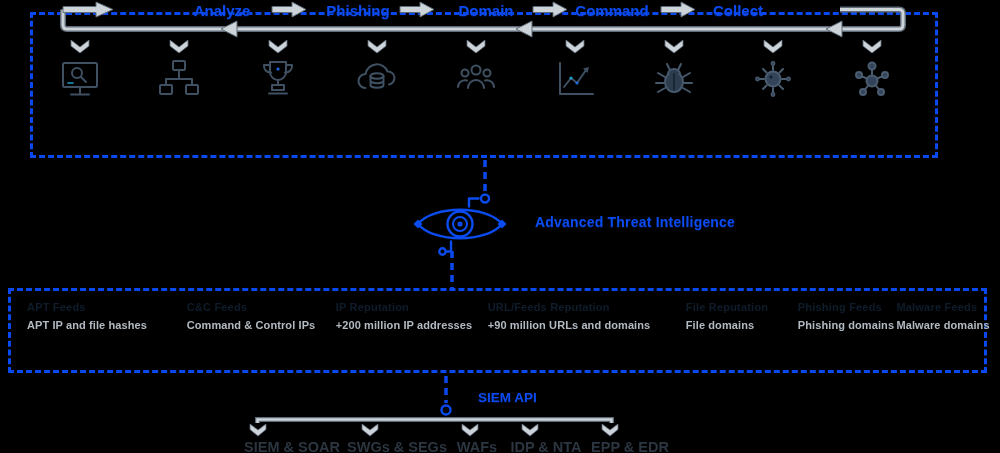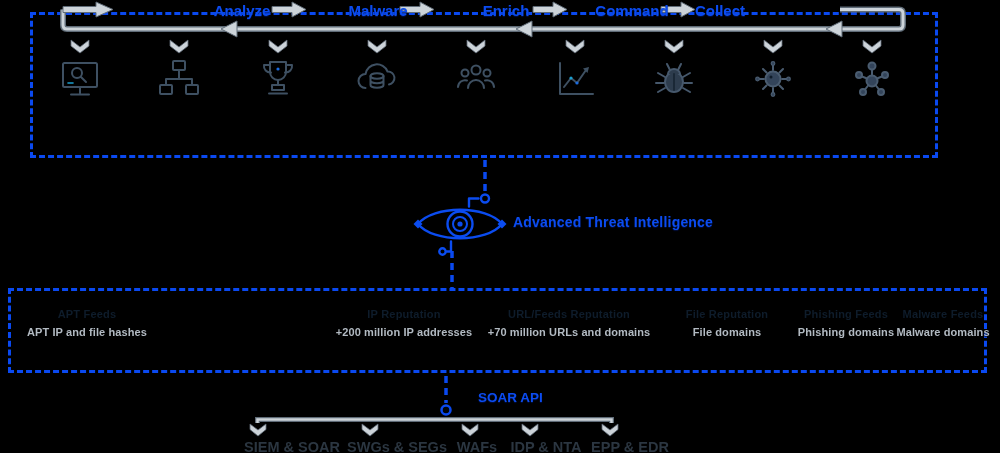--- a/index.html
+++ b/index.html
@@ -4,24 +4,24 @@
 <style>
   html,body{margin:0;padding:0;background:#000;}
   .stage{position:relative;width:1000px;height:453px;background:#000;overflow:hidden;
          font-family:"Liberation Sans","DejaVu Sans",sans-serif;}
   .abs{position:absolute;}
   .dashed-box{position:absolute;border:3px dashed #0a49f0;box-sizing:border-box;}
   .box1{left:30px;top:12px;width:908px;height:146px;}
   .box2{left:8px;top:288px;width:979px;height:85px;}
   .step-label{position:absolute;top:2px;transform:translateX(-50%);
       font-size:15px;font-weight:700;color:#0b4cf0;white-space:nowrap;
-      text-shadow:0 1px 1px rgba(3,20,90,.75);margin-left:20px;}
-  .ati-label{position:absolute;left:497px;top:214px;font-size:14px;font-weight:800;
+      text-shadow:0 1px 1px rgba(3,20,90,.75);}
+  .ati-label{position:absolute;left:519px;top:214px;font-size:14px;font-weight:800;
       color:#0b4cf0;letter-spacing:.2px;white-space:nowrap;text-shadow:0 1px 1px rgba(3,20,90,.7);padding-left:16px;}
-  .feed-col{position:absolute;top:308px;transform:translateX(-50%);text-align:center;white-space:nowrap;}
+  .feed-col{position:absolute;top:301px;transform:translateX(-50%);text-align:left;white-space:nowrap;}
   .feed-header{font-size:11px;font-weight:700;color:#0e1c2b;letter-spacing:.2px;}
   .feed-label{margin-top:6px;font-size:11px;font-weight:700;color:#b2bac2;letter-spacing:.1px;
       text-shadow:0 1px 1px rgba(0,0,0,.8);}
   .api-label{position:absolute;left:478px;top:390px;font-size:13.5px;font-weight:800;
       color:#0b4cf0;white-space:nowrap;text-shadow:0 1px 1px rgba(3,20,90,.7);}
   .integration{position:absolute;top:439px;transform:translateX(-50%);
       font-size:14.5px;font-weight:700;color:#2b3641;white-space:nowrap;}
   svg{position:absolute;display:block;}
   .icon{stroke:#3e5062;stroke-width:2;fill:none;stroke-linecap:round;stroke-linejoin:round;}
 </style>
@@ -50,24 +50,24 @@
     <polygon points="269,40 278,47 287,40 287,46 278,53 269,46" fill="#ccd3d9" stroke="#5f6b77" stroke-width="0.8"></polygon>
     <polygon points="368,40 377,47 386,40 386,46 377,53 368,46" fill="#ccd3d9" stroke="#5f6b77" stroke-width="0.8"></polygon>
     <polygon points="467,40 476,47 485,40 485,46 476,53 467,46" fill="#ccd3d9" stroke="#5f6b77" stroke-width="0.8"></polygon>
     <polygon points="566,40 575,47 584,40 584,46 575,53 566,46" fill="#ccd3d9" stroke="#5f6b77" stroke-width="0.8"></polygon>
     <polygon points="665,40 674,47 683,40 683,46 674,53 665,46" fill="#ccd3d9" stroke="#5f6b77" stroke-width="0.8"></polygon>
     <polygon points="764,40 773,47 782,40 782,46 773,53 764,46" fill="#ccd3d9" stroke="#5f6b77" stroke-width="0.8"></polygon>
     <polygon points="863,40 872,47 881,40 881,46 872,53 863,46" fill="#ccd3d9" stroke="#5f6b77" stroke-width="0.8"></polygon>
   </svg>
 
   <span class="step-label" style="left:222px">Analyze</span>
-  <span class="step-label" style="left:358px">Malware</span>
-  <span class="step-label" style="left:486px">Enrich</span>
+  <span class="step-label" style="left:358px">Phishing</span>
+  <span class="step-label" style="left:486px">Domain</span>
   <span class="step-label" style="left:612px">Command</span>
-  <span class="step-label" style="left:700px">Collect</span>
+  <span class="step-label" style="left:738px">Collect</span>
 
   <svg class="abs icon" style="left:58px;top:57px" width="44" height="44" viewBox="0 0 44 44">
     <rect x="5" y="6" width="34" height="24" rx="1.5"></rect>
     <circle cx="19" cy="16" r="5"></circle>
       <path d="M23,20 L28,25"></path>
     <path d="M22,30 V36 M13,37.5 H31"></path>
     <path d="M10,26 h5" stroke="#1a9fd0" stroke-width="1.6"></path>
   </svg>
   <svg class="abs icon" style="left:157px;top:57px" width="44" height="44" viewBox="0 0 44 44">
     <rect x="16" y="4" width="12" height="9" rx="1"></rect>
@@ -155,42 +155,46 @@
     <circle cx="54" cy="34" r="2.6" fill="#0b4cf0"></circle>
     <path d="M12,29.5 L16.5,34 L12,38.5 L7.5,34 Z" fill="#0b4cf0"></path>
     <path d="M96,29.5 L100.5,34 L96,38.5 L91.5,34 Z" fill="#0b4cf0"></path>
   </svg>
   <span class="ati-label">Advanced Threat Intelligence</span>
 
   <div class="feed-col" style="left:87px">
     <div class="feed-header">APT Feeds</div>
     <div class="feed-label">APT IP and file hashes</div>
   </div>
+  <div class="feed-col" style="left:251px">
+    <div class="feed-header">C&amp;C Feeds</div>
+    <div class="feed-label">Command &amp; Control IPs</div>
+  </div>
   <div class="feed-col" style="left:404px">
     <div class="feed-header">IP Reputation</div>
     <div class="feed-label">+200 million IP addresses</div>
   </div>
   <div class="feed-col" style="left:569px">
     <div class="feed-header">URL/Feeds Reputation</div>
-    <div class="feed-label">+70 million URLs and domains</div>
+    <div class="feed-label">+90 million URLs and domains</div>
   </div>
   <div class="feed-col" style="left:727px">
     <div class="feed-header">File Reputation</div>
     <div class="feed-label">File domains</div>
   </div>
   <div class="feed-col" style="left:846px">
     <div class="feed-header">Phishing Feeds</div>
     <div class="feed-label">Phishing domains</div>
   </div>
   <div class="feed-col" style="left:943px">
     <div class="feed-header">Malware Feeds</div>
     <div class="feed-label">Malware domains</div>
   </div>
 
-  <span class="api-label">SOAR API</span>
+  <span class="api-label">SIEM API</span>
 
   <span class="integration" style="left:292px">SIEM &amp; SOAR</span>
   <span class="integration" style="left:397px">SWGs &amp; SEGs</span>
   <span class="integration" style="left:477px">WAFs</span>
   <span class="integration" style="left:546px">IDP &amp; NTA</span>
   <span class="integration" style="left:630px">EPP &amp; EDR</span>
 
 </div>
 
 </body></html>

